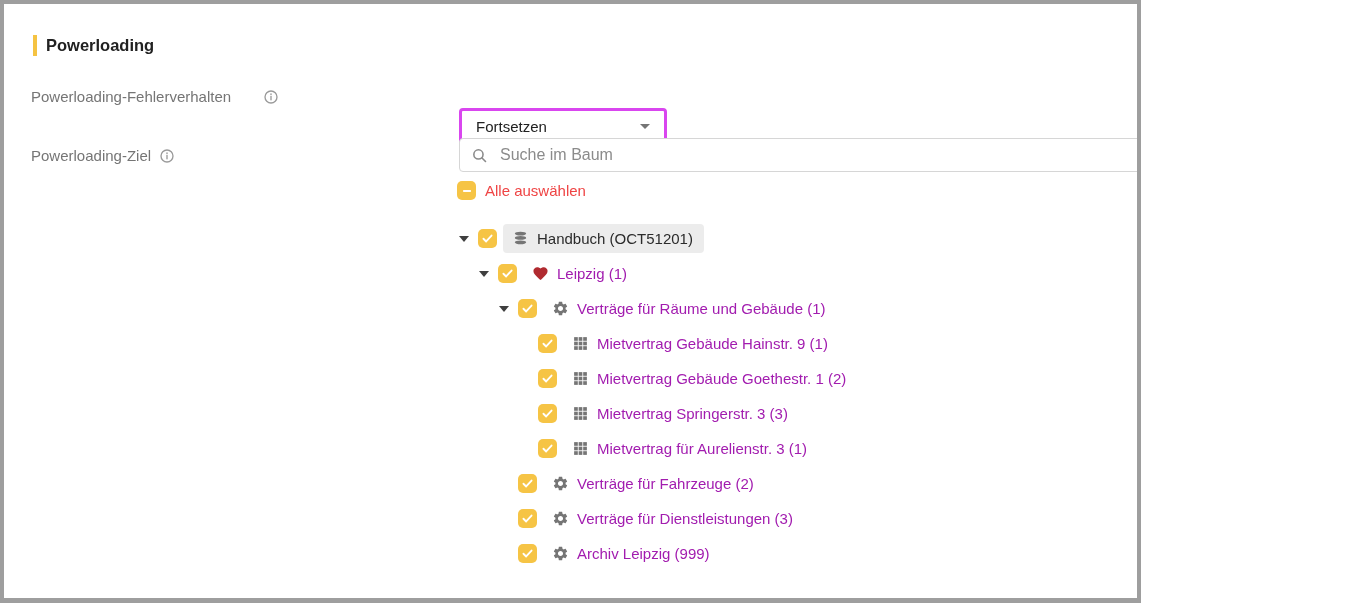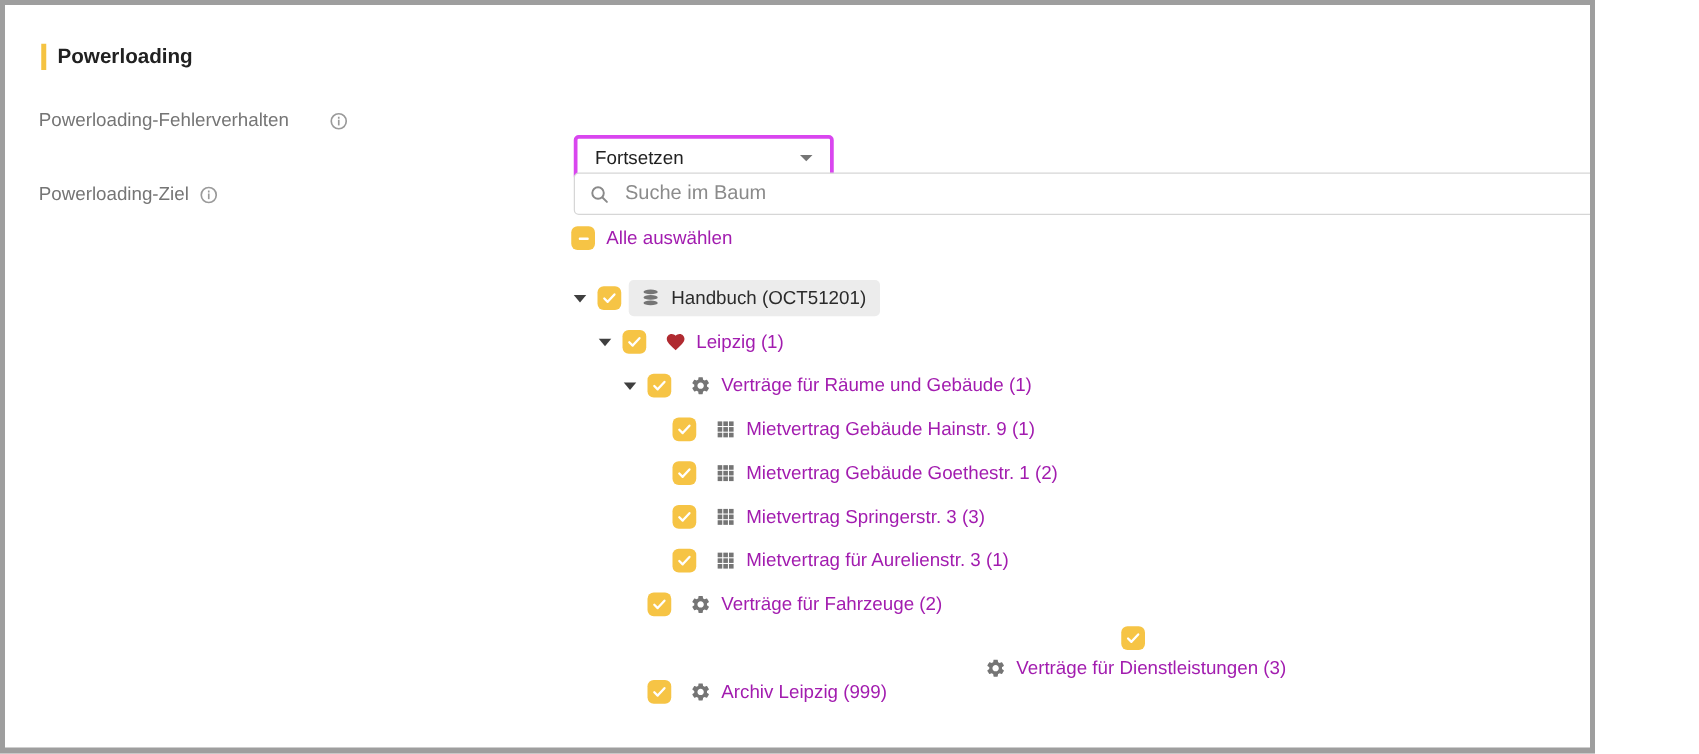--- a/index.html
+++ b/index.html
@@ -1,18 +1,18 @@
 <!DOCTYPE html>
 <html><head>
 <meta charset="utf-8">
 <style>
   * { box-sizing: border-box; }
   body { margin: 0; font-family: "Liberation Sans", sans-serif; background: #fff; }
   .frame {
-    position: relative; width: 1276px; height: 603px;
+    position: relative; width: 1141px; height: 603px;
     border: 4px solid #9e9e9e; border-bottom-width: 5px;
     background: #ffffff; overflow: hidden;
   }
   .section-header { position: absolute; left: 29px; top: 31px; display: flex; align-items: center; gap: 9px; }
   .accent-bar { width: 4px; height: 21px; background: #f5c342; }
   .section-title { margin: 0; font-size: 16.5px; font-weight: bold; color: #212121; }
 
   .field-label { position: absolute; left: 27px; display: flex; align-items: center; gap: 8px; font-size: 15px; color: #757575; }
   .label-error { top: 84px; gap: 32px; }
   .label-target { top: 143px; text-align: center; }
@@ -27,21 +27,21 @@
   .caret-down { width: 0; height: 0; border-left: 5px solid transparent; border-right: 5px solid transparent; border-top: 5px solid #757575; }
 
   .searchbox {
     position: absolute; left: 455px; top: 134px; width: 874px; height: 34px;
     border: 1px solid #d6d6d6; border-radius: 4px; background: #fff;
     display: flex; align-items: center; gap: 10px; padding: 0 11px;
   }
   .searchbox input { flex: 1; border: none; outline: none; font-size: 16px; color: #737373; font-family: inherit; background: transparent; }
   .searchbox input::placeholder { color: #8b8b8b; opacity: 1; }
 
-  .select-all { position: absolute; left: 453px; top: 177px; display: flex; align-items: center; gap: 9px; font-size: 15px; color: #a21caf; }
+  .select-all { position: absolute; left: 453px; top: 177px; display: flex; align-items: center; gap: 9px; font-size: 15px; color: #ef4444; }
 
   .checkbox {
     width: 19px; height: 19px; border-radius: 5px; background: #f6c445;
     display: inline-flex; align-items: center; justify-content: center; cursor: pointer; flex: none;
   }
 
   .tree { position: absolute; left: 455px; top: 217px; width: 855px; }
   .tree-row { height: 35px; display: flex; align-items: center; }
   .arrow-box { width: 19px; display: flex; justify-content: flex-start; flex: none; }
   .tri-down { width: 0; height: 0; border-left: 5px solid transparent; border-right: 5px solid transparent; border-top: 6px solid #3f3f3f; cursor: pointer; }
@@ -277,21 +277,21 @@
         </span>
         <span class="node">
           <span class="tree-icon">
             <svg viewBox="0 0 24 24" fill="#757575">
               <path d="M19.14,12.94c0.04-0.3,0.06-0.61,0.06-0.94c0-0.32-0.02-0.64-0.07-0.94l2.03-1.58c0.18-0.14,0.23-0.41,0.12-0.61l-1.92-3.32c-0.12-0.22-0.37-0.29-0.59-0.22l-2.39,0.96c-0.5-0.38-1.03-0.7-1.62-0.94L14.4,2.81c-0.04-0.24-0.24-0.41-0.48-0.41h-3.84c-0.24,0-0.43,0.17-0.47,0.41L9.25,5.35C8.66,5.59,8.12,5.92,7.63,6.29L5.24,5.33c-0.22-0.08-0.47,0-0.59,0.22L2.74,8.87C2.62,9.08,2.66,9.34,2.86,9.48l2.03,1.58C4.84,11.36,4.8,11.69,4.8,12s0.02,0.64,0.07,0.94l-2.03,1.58c-0.18,0.14-0.23,0.41-0.12,0.61l1.92,3.32c0.12,0.22,0.37,0.29,0.59,0.22l2.39-0.96c0.5,0.38,1.03,0.7,1.62,0.94l0.36,2.54c0.05,0.24,0.24,0.41,0.48,0.41h3.84c0.24,0,0.44-0.17,0.47-0.41l0.36-2.54c0.59-0.24,1.13-0.56,1.62-0.94l2.39,0.96c0.22,0.08,0.47,0,0.59-0.22l1.92-3.32c0.12-0.22,0.07-0.47-0.12-0.61L19.14,12.94z M12,15.6c-1.98,0-3.6-1.62-3.6-3.6s1.62-3.6,3.6-3.6s3.6,1.62,3.6,3.6S13.98,15.6,12,15.6z"></path>
             </svg>
           </span>
           <span>Verträge für Fahrzeuge (2)</span>
         </span>
       </div>
-      <div class="tree-row" style="padding-left: 40px; flex-direction: column;">
+      <div class="tree-row" style="padding-left: 40px;">
         <span class="arrow-box"></span>
         <span class="checkbox">
           <svg width="13" height="13" viewBox="0 0 24 24" fill="none" stroke="#ffffff" stroke-width="3.4" stroke-linecap="round" stroke-linejoin="round">
             <polyline points="4.5,12.5 9.5,17.5 19.5,6.5"></polyline>
           </svg>
         </span>
         <span class="node">
           <span class="tree-icon">
             <svg viewBox="0 0 24 24" fill="#757575">
               <path d="M19.14,12.94c0.04-0.3,0.06-0.61,0.06-0.94c0-0.32-0.02-0.64-0.07-0.94l2.03-1.58c0.18-0.14,0.23-0.41,0.12-0.61l-1.92-3.32c-0.12-0.22-0.37-0.29-0.59-0.22l-2.39,0.96c-0.5-0.38-1.03-0.7-1.62-0.94L14.4,2.81c-0.04-0.24-0.24-0.41-0.48-0.41h-3.84c-0.24,0-0.43,0.17-0.47,0.41L9.25,5.35C8.66,5.59,8.12,5.92,7.63,6.29L5.24,5.33c-0.22-0.08-0.47,0-0.59,0.22L2.74,8.87C2.62,9.08,2.66,9.34,2.86,9.48l2.03,1.58C4.84,11.36,4.8,11.69,4.8,12s0.02,0.64,0.07,0.94l-2.03,1.58c-0.18,0.14-0.23,0.41-0.12,0.61l1.92,3.32c0.12,0.22,0.37,0.29,0.59,0.22l2.39-0.96c0.5,0.38,1.03,0.7,1.62,0.94l0.36,2.54c0.05,0.24,0.24,0.41,0.48,0.41h3.84c0.24,0,0.44-0.17,0.47-0.41l0.36-2.54c0.59-0.24,1.13-0.56,1.62-0.94l2.39,0.96c0.22,0.08,0.47,0,0.59-0.22l1.92-3.32c0.12-0.22,0.07-0.47-0.12-0.61L19.14,12.94z M12,15.6c-1.98,0-3.6-1.62-3.6-3.6s1.62-3.6,3.6-3.6s3.6,1.62,3.6,3.6S13.98,15.6,12,15.6z"></path>

